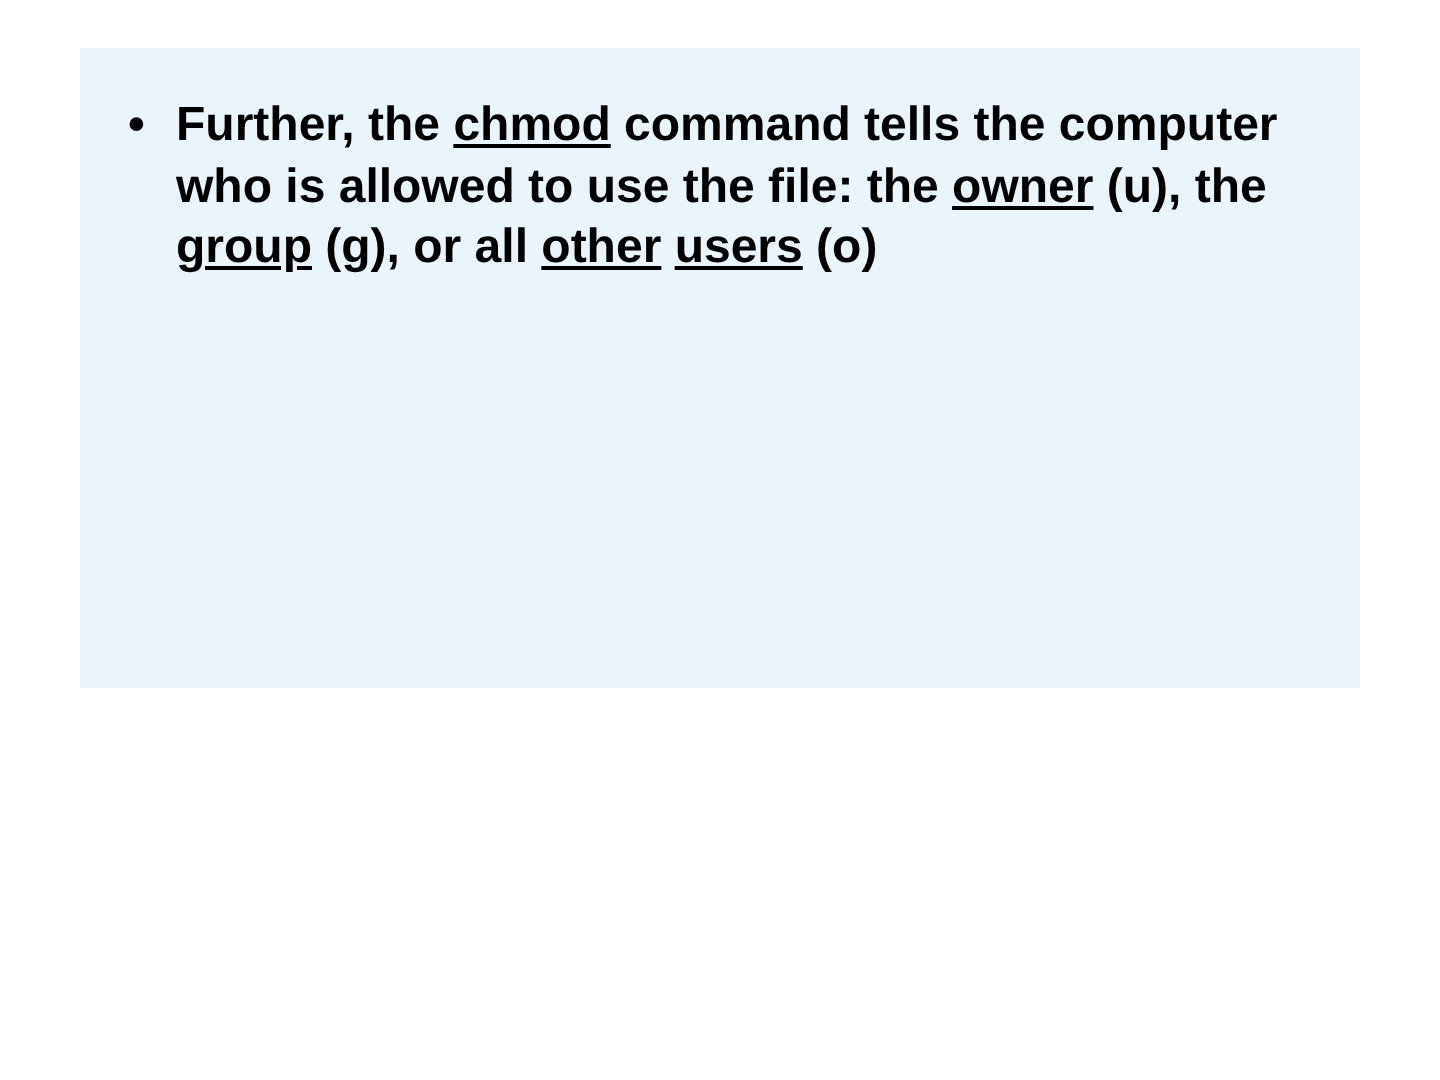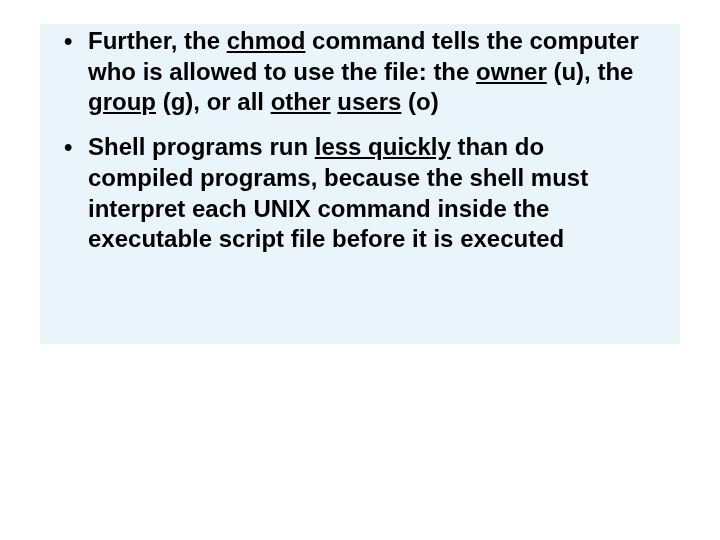--- a/index.html
+++ b/index.html
@@ -26,21 +26,21 @@
   .title-bar h1 {
     margin: 0;
     color: #ffffff;
     font-size: 30px;
     font-weight: bold;
     text-align: center;
   }
   .body {
     margin: 24px 40px 0 40px;
     background: #e9f4fb;
-    padding: 2px 28px 26px 20px;
+    padding: 24px 28px 26px 20px;
     box-sizing: border-box;
     color: #000000;
     min-height: 320px;
   }
   .bullets {
     list-style: none;
     margin: 0;
     padding: 0;
   }
   .bullets > li {
@@ -65,18 +65,15 @@
 </style>
 </head>
 <body>
 
 <div class="slide">
   <div class="body">
     <ul class="bullets">
       <li>
         <span>Further, the </span><span class="u">chmod</span><span> command tells the computer who is allowed to use the file: the </span><span class="u">owner</span><span> (u), the </span><span class="u">group</span><span> (g), or all </span><span class="u">other</span><span> </span><span class="u">users</span><span> (o)</span>
       </li>
-      <li>
-        <span>Shell programs run </span><span class="u">less quickly</span><span> than do compiled programs, because the shell must interpret each UNIX command inside the executable script file before it is executed</span>
-      </li>
     </ul>
   </div>
 </div>
 
 </body></html>

